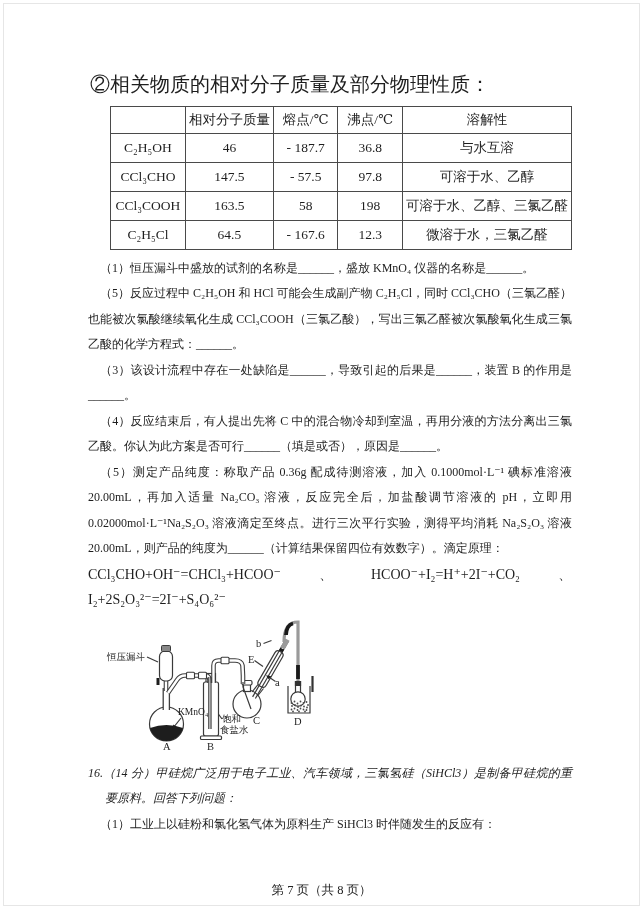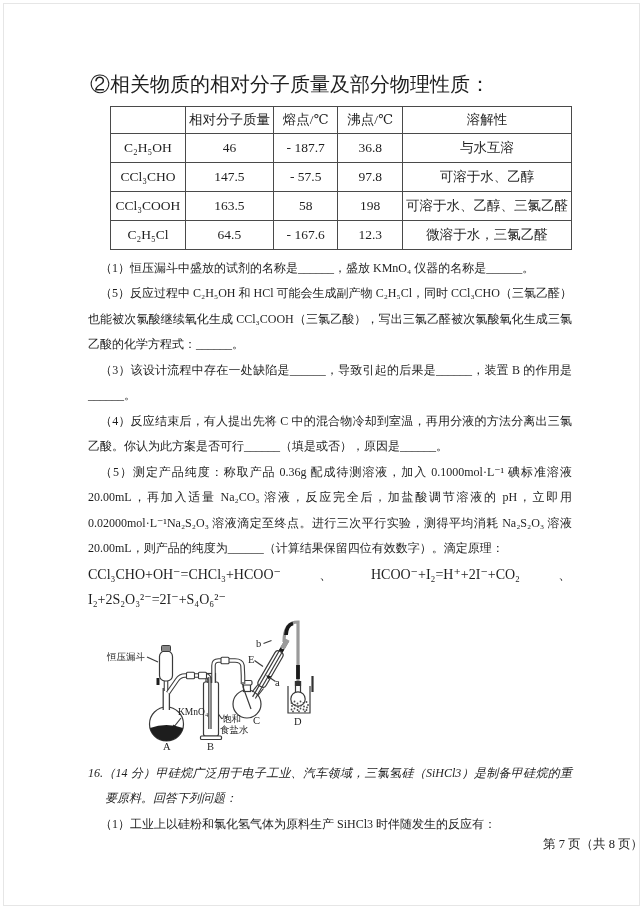--- a/index.html
+++ b/index.html
@@ -16,21 +16,21 @@
     border:1px solid #4a4a4a; font-weight:normal; text-align:center;
     font-size:13.5px; padding:0 3px; height:28px; overflow:hidden; white-space:nowrap;margin-left:48px;
   }
   th { height:26px; }
   p { font-size:12px; line-height:25.5px; margin:0; text-align:justify; }
   .q { text-indent:12px; }
   .eq { text-indent:0; font-size:14px; }
   .q16 { padding-left:17px; text-indent:-17px; margin-top:4px;font-style:italic; }
   .apparatus { display:block; margin:2px 0 0 14px; }
   .footer {
-    position:absolute; left:0; right:0; top:836px; text-align:right;
+    position:absolute; left:0; right:0; top:882px; text-align:center;
     font-size:12.5px; color:#222;
   }
   
   .ln   { stroke:#3a3a3a; stroke-width:1.2; fill:none; }
   .glass{ stroke:#3a3a3a; stroke-width:1.2; fill:#ffffff; }
   .tube-o { stroke:#3f3f3f; stroke-width:4.6; fill:none; stroke-linejoin:round; }
   .tube-i { stroke:#ffffff; stroke-width:2.4; fill:none; stroke-linejoin:round; }
   .neck-o { stroke:#3f3f3f; stroke-width:7.5; fill:none; }
   .neck-i { stroke:#ffffff; stroke-width:4.9; fill:none; }
   .gray-t { stroke:#9a9a9a; stroke-width:3.2; fill:none; }

